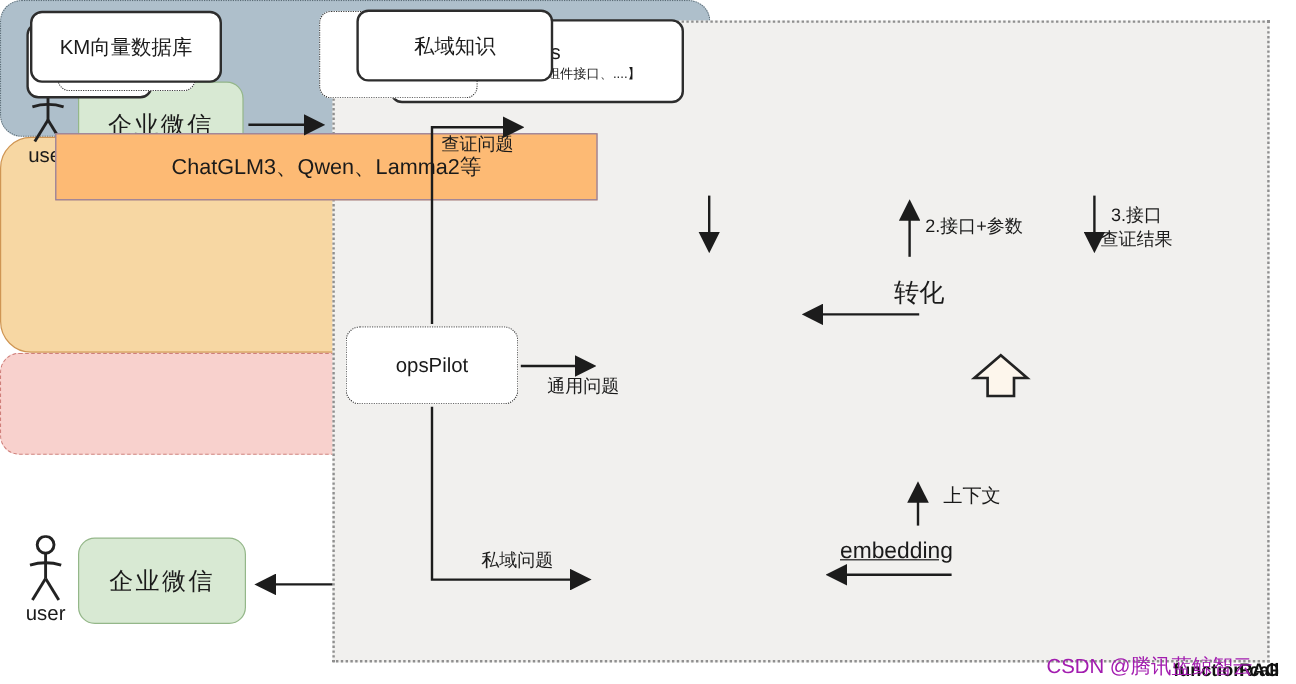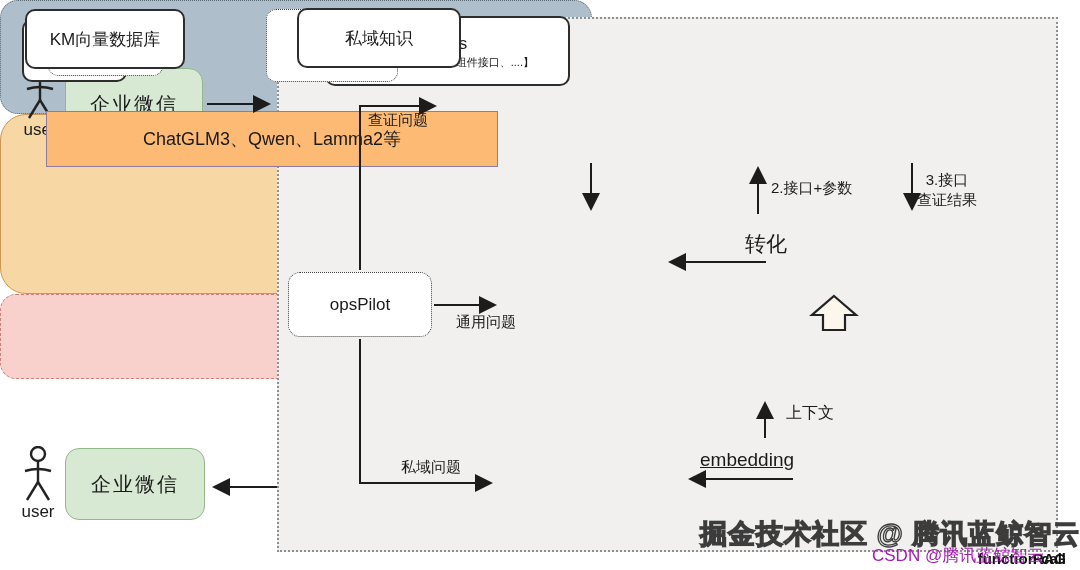--- a/index.html
+++ b/index.html
@@ -144,16 +144,15 @@
     <path d="M 277 487 L 215 487" stroke="#1c1c1c" stroke-width="2" fill="none" marker-end="url(#ah)"></path>
     <path d="M 591 163 L 591 208" stroke="#1c1c1c" stroke-width="2" fill="none" marker-end="url(#ah)"></path>
     <path d="M 758 214 L 758 169" stroke="#1c1c1c" stroke-width="2" fill="none" marker-end="url(#ah)"></path>
     <path d="M 912 163 L 912 208" stroke="#1c1c1c" stroke-width="2" fill="none" marker-end="url(#ah)"></path>
     <path d="M 766 262 L 671 262" stroke="#1c1c1c" stroke-width="2" fill="none" marker-end="url(#ah)"></path>
     <path d="M 765 438 L 765 404" stroke="#1c1c1c" stroke-width="2" fill="none" marker-end="url(#ah)"></path>
     <path d="M 793 479 L 691 479" stroke="#1c1c1c" stroke-width="2" fill="none" marker-end="url(#ah)"></path>
     <polygon points="834,296 856,315 845,315 845,330 823,330 823,315 812,315" fill="#fdf6ec" stroke="#222" stroke-width="2.2"></polygon>
   </svg>
 
-  <div class="wm-primary">掘金技术社区 @ 腾讯蓝鲸智云</div>
   <div class="wm-secondary">CSDN @腾讯蓝鲸智云</div>
 
 </div>
 
 </body></html>

